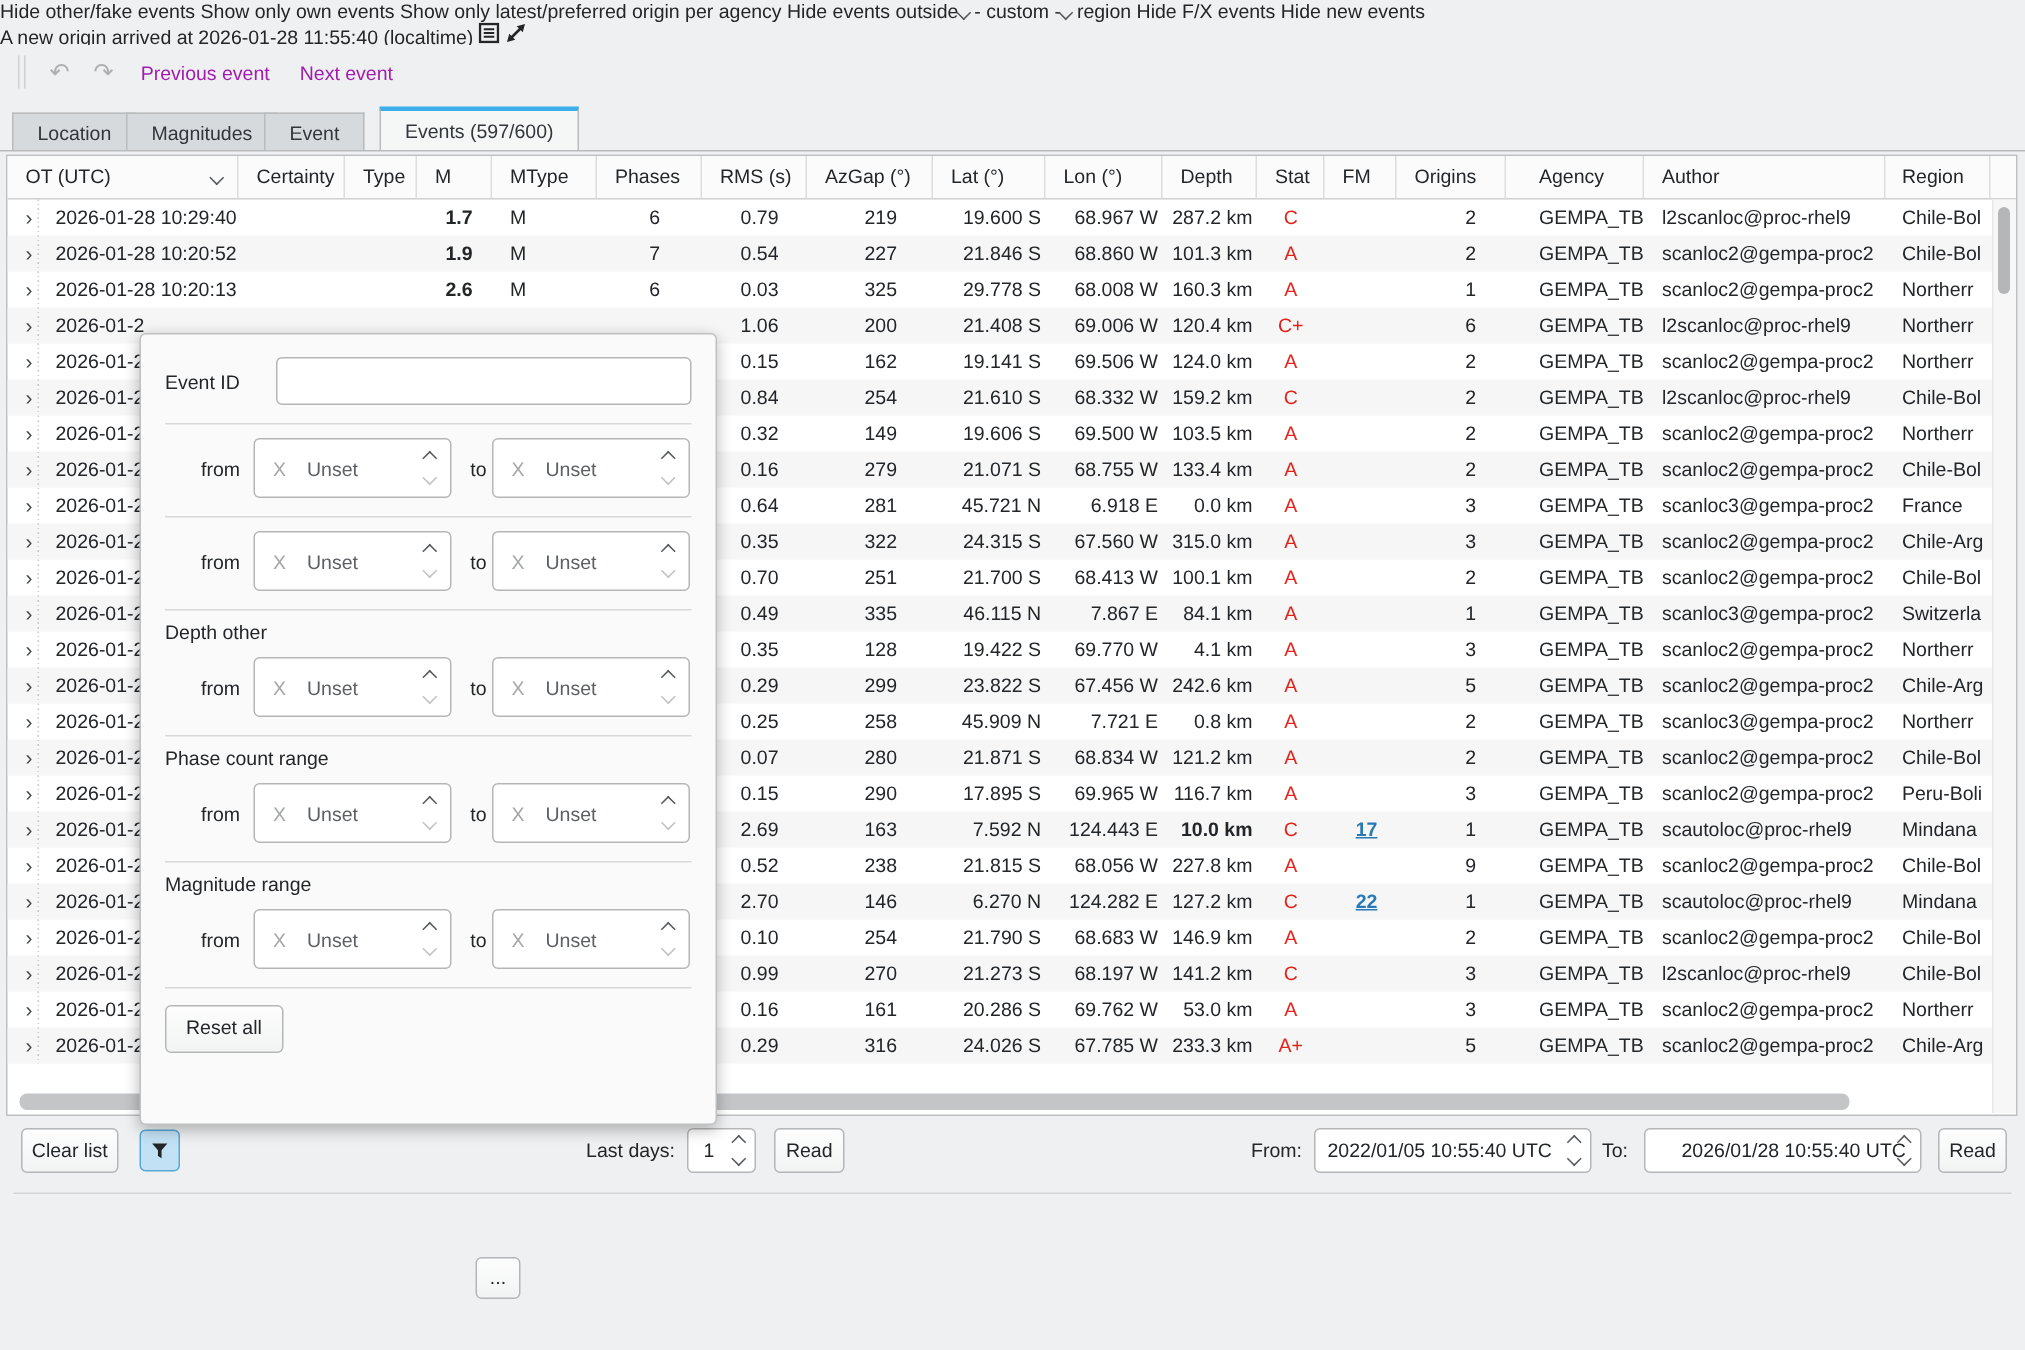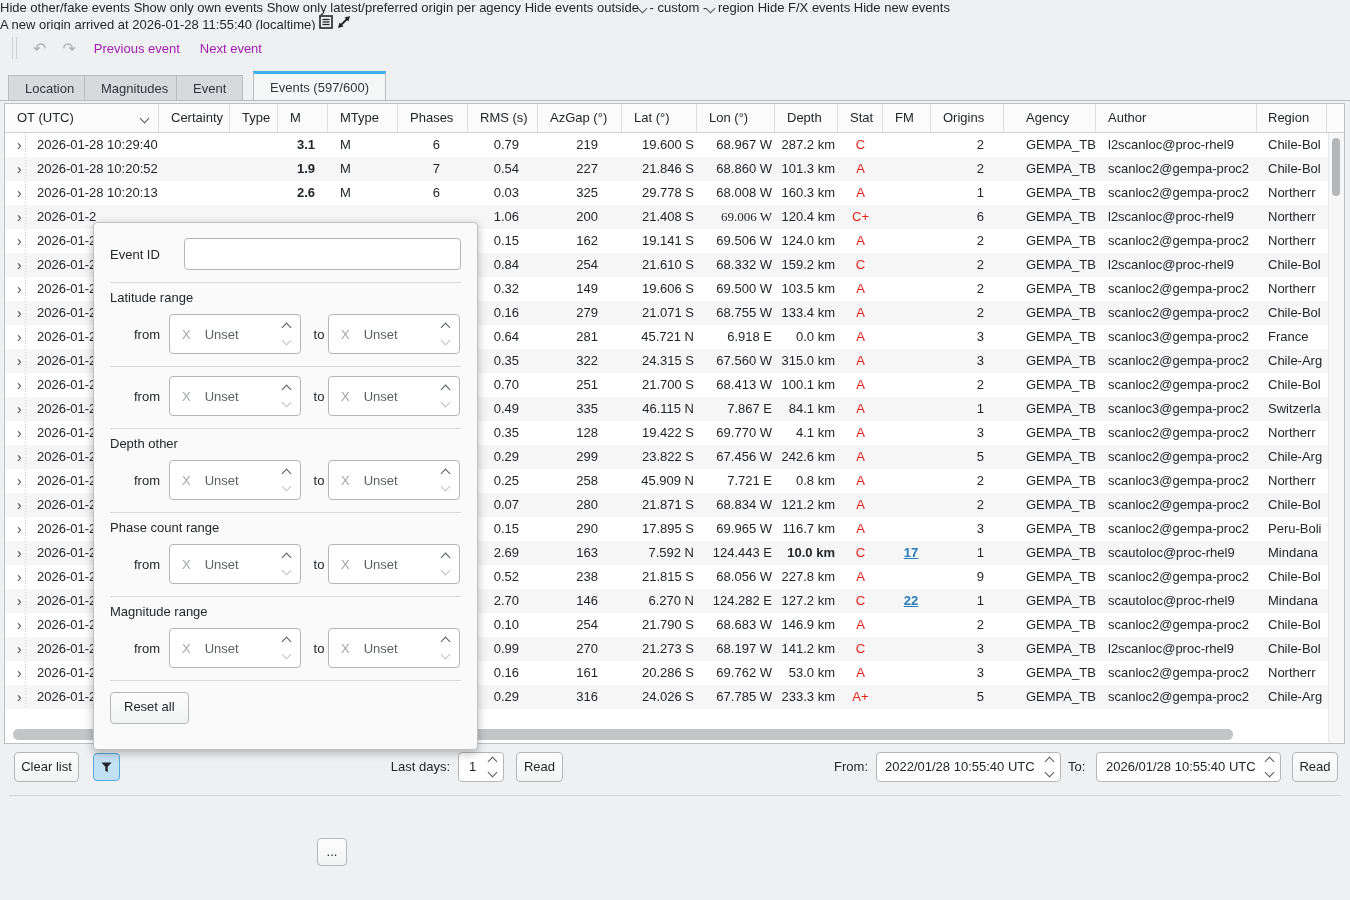--- a/index.html
+++ b/index.html
@@ -110,21 +110,21 @@
         <div class="th" style="width: 73px;"><span>Origins</span></div>
         <div class="th" style="width: 92px; padding-left: 22px;"><span>Agency</span></div>
         <div class="th" style="width: 161px; padding-left: 12px;"><span>Author</span></div>
         <div class="th" style="width: 70px; padding-left: 11px;"><span>Region</span></div>
       </div>
     <div class="rows">
         <div class="tr">
           <div class="td c-ot" style="width: 154px;"><span class="branch">›</span><span>2026-01-28 10:29:40</span></div>
           <div class="td " style="width: 71px;"></div>
           <div class="td " style="width: 48px;"></div>
-          <div class="td num mval" style="width: 50px; padding-right: 13px;">3.1</div>
+          <div class="td num mval" style="width: 50px; padding-right: 13px;">1.7</div>
           <div class="td " style="width: 70px;">M</div>
           <div class="td num" style="width: 70px; padding-right: 28px;">6</div>
           <div class="td num" style="width: 70px; padding-right: 19px;">0.79</div>
           <div class="td num" style="width: 84px; padding-right: 24px;">219</div>
           <div class="td num" style="width: 75px; padding-right: 3px;">19.600 S</div>
           <div class="td num" style="width: 78px; padding-right: 3px;">68.967 W</div>
           <div class="td num" style="width: 63px; padding-right: 3px;">287.2 km</div>
           <div class="td stat" style="width: 45px;">C</div>
           <div class="td fm" style="width: 48px; text-decoration: none;"></div>
           <div class="td num" style="width: 73px; padding-right: 20px;">2</div>
@@ -173,21 +173,21 @@
         <div class="tr alt">
           <div class="td c-ot" style="width: 154px;"><span class="branch">›</span><span>2026-01-2</span></div>
           <div class="td " style="width: 71px;"></div>
           <div class="td " style="width: 48px;"></div>
           <div class="td num mval" style="width: 50px; padding-right: 13px;"></div>
           <div class="td " style="width: 70px;"></div>
           <div class="td num" style="width: 70px; padding-right: 28px;"></div>
           <div class="td num" style="width: 70px; padding-right: 19px;">1.06</div>
           <div class="td num" style="width: 84px; padding-right: 24px;">200</div>
           <div class="td num" style="width: 75px; padding-right: 3px;">21.408 S</div>
-          <div class="td num" style="width: 78px; padding-right: 3px; font-family: Liberation Serif, serif;">69.006 W</div>
+          <div class="td num" style="width: 78px; padding-right: 3px;">69.006 W</div>
           <div class="td num" style="width: 63px; padding-right: 3px;">120.4 km</div>
           <div class="td stat" style="width: 45px;">C+</div>
           <div class="td fm" style="width: 48px; text-decoration: none;"></div>
           <div class="td num" style="width: 73px; padding-right: 20px;">6</div>
           <div class="td " style="width: 92px; padding-left: 22px;">GEMPA_TB1</div>
           <div class="td " style="width: 161px; padding-left: 12px;">l2scanloc@proc-rhel9</div>
           <div class="td " style="width: 70px; padding-left: 11px;">Northerr</div>
         </div>
         <div class="tr">
           <div class="td c-ot" style="width: 154px;"><span class="branch">›</span><span>2026-01-2</span></div>
@@ -578,21 +578,20 @@
       </div>
   </div>
 
   <div class="popup">
     <div class="eid-row">
       <label>Event ID</label>
       <div class="eid-input"></div>
     </div>
     <div id="popup-sections">
         <div class="psep"></div>
-        <div class="psec-title">Latitude range</div>
         <div class="range-row">
           <span class="fl">from</span>
           <span class="spin">
             <span class="clr">X</span>
             <span class="val">Unset</span>
             <span class="arr">
               <i class="chev up"></i>
               <i class="chev down light"></i>
             </span>
           </span>
@@ -708,28 +707,28 @@
     <span class="flabel" style="left:385px;top:752px;width:65px;text-align:right;">Last days:</span>
     <span class="fspin" style="left:458px;top:752px;width:46px;padding-left:10px;"><span>1</span>
       <span class="arr">
           <i class="chev up"></i>
           <i class="chev down"></i>
         </span>
     </span>
     <span class="btn" style="left:516px;top:752px;width:47px;">Read</span>
 
     <span class="flabel" style="left:820px;top:752px;width:48px;text-align:right;">From:</span>
-    <span class="fspin" style="left:876px;top:752px;width:185px;padding-left:8px;"><span>2022/01/28 10:55:40 UTC</span>
+    <span class="fspin" style="left:876px;top:752px;width:185px;padding-left:8px;"><span>2022/01/05 10:55:40 UTC</span>
       <span class="arr">
           <i class="chev up"></i>
           <i class="chev down"></i>
         </span>
     </span>
     <span class="flabel" style="left:1068px;top:752px;width:22px;">To:</span>
-    <span class="fspin" style="left:1096px;top:752px;width:185px;padding-left:9px;"><span>2026/01/28 10:55:40 UTC</span>
+    <span class="fspin" style="left:1096px;top:752px;width:185px;padding-left:24px;"><span>2026/01/28 10:55:40 UTC</span>
       <span class="arr">
           <i class="chev up"></i>
           <i class="chev down"></i>
         </span>
     </span>
     <span class="btn" style="left:1292px;top:752px;width:46px;">Read</span>
   </div>
 
   <div class="hsep" style="top:795px;"></div>
 

